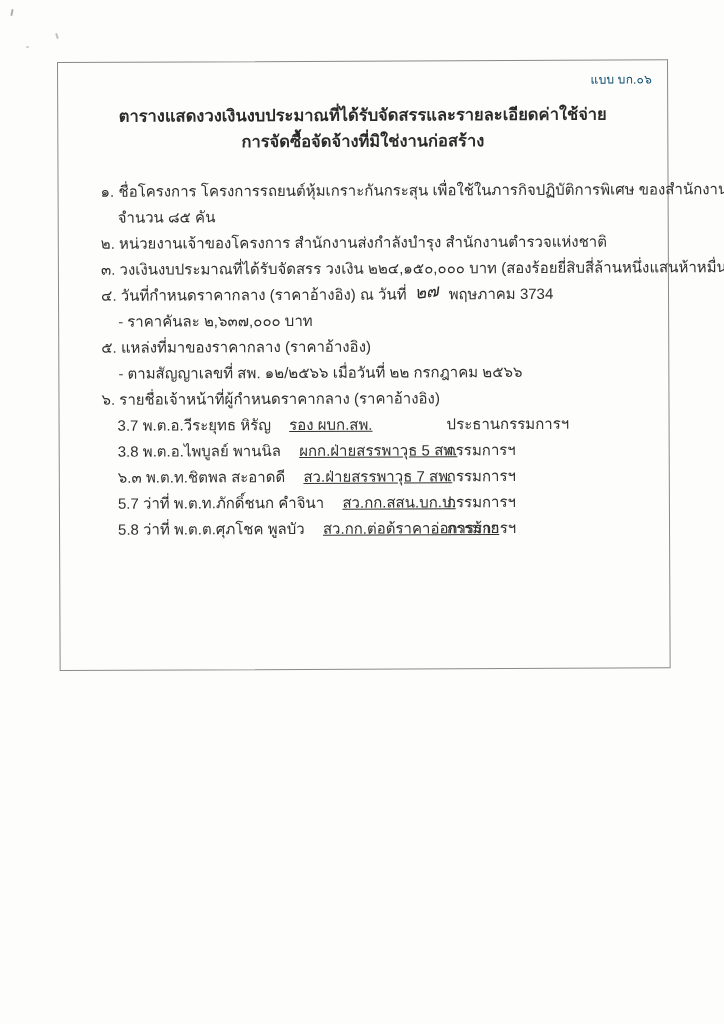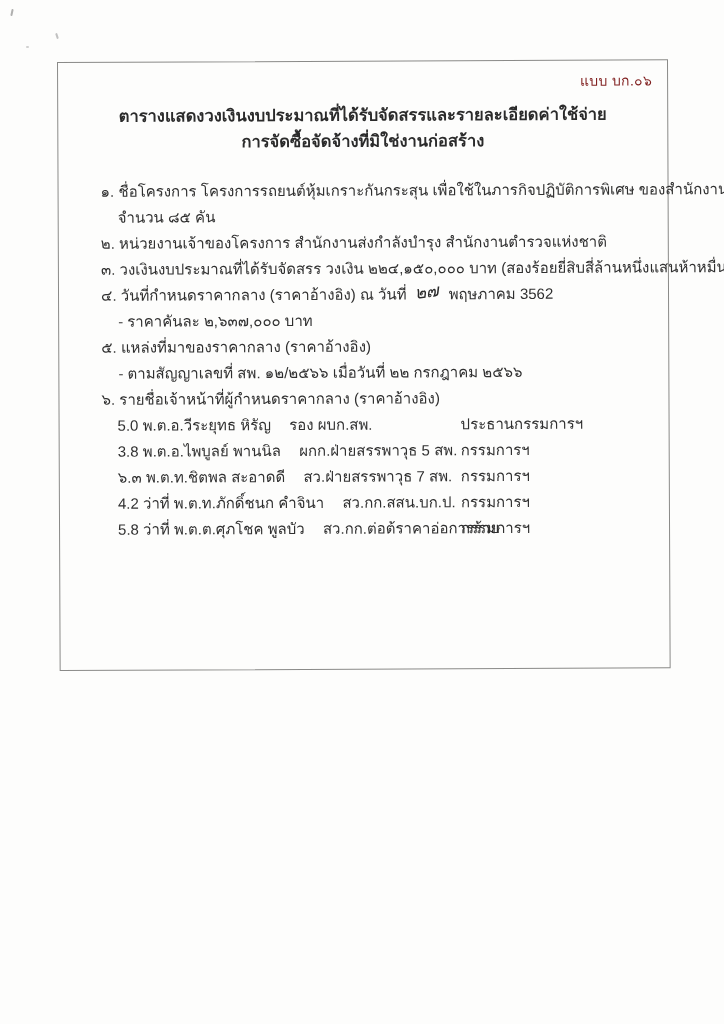--- a/index.html
+++ b/index.html
@@ -26,23 +26,24 @@
     border: 1.5px solid #8a8a88;
     transform: rotate(-0.25deg);
     transform-origin: top left;
     background: transparent;
     box-sizing: border-box;
   }
 
   .form-code {
     position: absolute;
     top: 9px; right: 15px;
-    font-size: 14px;
+    font-size: 12px;
     letter-spacing: .3px;
-    color: #7f1d1d;
+    color: #0c4a6e;
+    font-family: Liberation Serif, serif;
   }
 
   .doc-title {
     margin-top: 40px;
     text-align: center;
     font-size: 16.5px;
     font-weight: bold;
     line-height: 26px;
     color: #2b2b2b;
     white-space: nowrap;
@@ -60,22 +61,22 @@
   .handwritten {
     display: inline-block;
     font-style: italic;
     font-size: 17px;
     margin: 0 10px 0 8px;
     transform: rotate(-7deg) translateY(-2px);
     color: #2a2a2a;
   }
 
   .c-row { position: relative; padding-left: 16px; white-space: nowrap; }
-  .c-pos  { margin-left: 14px; }
-  .c-role { position: absolute; left: 345px; top: 0; margin-left: 14px; }
+  .c-pos  { margin-left: 14px; text-decoration: underline; }
+  .c-role { position: absolute; left: 345px; top: 0; }
 </style>
 </head>
 <body>
 
 <div class="page">
 
   <span class="speck speck-1"></span>
   <span class="speck speck-2"></span>
   <span class="speck speck-3"></span>
 
@@ -91,46 +92,46 @@
     <div class="content">
 
       <div class="line">๑. ชื่อโครงการ  โครงการรถยนต์หุ้มเกราะกันกระสุน เพื่อใช้ในภารกิจปฏิบัติการพิเศษ ของสำนักงานตำรวจแห่งชาติ</div>
       <div class="line indent">จำนวน ๘๕ คัน</div>
 
       <div class="line">๒. หน่วยงานเจ้าของโครงการ สำนักงานส่งกำลังบำรุง สำนักงานตำรวจแห่งชาติ</div>
 
       <div class="line">๓. วงเงินงบประมาณที่ได้รับจัดสรร วงเงิน ๒๒๔,๑๕๐,๐๐๐ บาท (สองร้อยยี่สิบสี่ล้านหนึ่งแสนห้าหมื่นบาทถ้วน)</div>
 
       <div class="line">
-        <span>๔. วันที่กำหนดราคากลาง (ราคาอ้างอิง) ณ วันที่</span><span class="handwritten">๒๗</span><span>พฤษภาคม  3562</span>
+        <span>๔. วันที่กำหนดราคากลาง (ราคาอ้างอิง) ณ วันที่</span><span class="handwritten">๒๗</span><span>พฤษภาคม  3734</span>
       </div>
       <div class="line indent">- ราคาคันละ ๒,๖๓๗,๐๐๐ บาท</div>
 
       <div class="line">๕. แหล่งที่มาของราคากลาง (ราคาอ้างอิง)</div>
       <div class="line indent">- ตามสัญญาเลขที่ สพ. ๑๒/๒๕๖๖ เมื่อวันที่ ๒๒ กรกฎาคม ๒๕๖๖</div>
 
       <div class="line">๖. รายชื่อเจ้าหน้าที่ผู้กำหนดราคากลาง (ราคาอ้างอิง)</div>
 
       <div class="c-row">
-        <span class="c-name">5.0 พ.ต.อ.วีระยุทธ  หิรัญ</span>
+        <span class="c-name">3.7 พ.ต.อ.วีระยุทธ  หิรัญ</span>
         <span class="c-pos">รอง ผบก.สพ.</span>
         <span class="c-role">ประธานกรรมการฯ</span>
       </div>
       <div class="c-row">
         <span class="c-name">3.8 พ.ต.อ.ไพบูลย์  พานนิล</span>
         <span class="c-pos">ผกก.ฝ่ายสรรพาวุธ 5 สพ.</span>
         <span class="c-role">กรรมการฯ</span>
       </div>
       <div class="c-row">
         <span class="c-name">๖.๓ พ.ต.ท.ชิตพล  สะอาดดี</span>
         <span class="c-pos">สว.ฝ่ายสรรพาวุธ 7 สพ.</span>
         <span class="c-role">กรรมการฯ</span>
       </div>
       <div class="c-row">
-        <span class="c-name">4.2 ว่าที่ พ.ต.ท.ภักดิ์ชนก คำจินา</span>
+        <span class="c-name">5.7 ว่าที่ พ.ต.ท.ภักดิ์ชนก คำจินา</span>
         <span class="c-pos">สว.กก.สสน.บก.ป.</span>
         <span class="c-role">กรรมการฯ</span>
       </div>
       <div class="c-row">
         <span class="c-name">5.8 ว่าที่ พ.ต.ต.ศุภโชค  พูลบัว</span>
         <span class="c-pos">สว.กก.ต่อต้ราคาอ่อการร้าย</span>
         <span class="c-role">กรรมการฯ</span>
       </div>
 
     </div>

